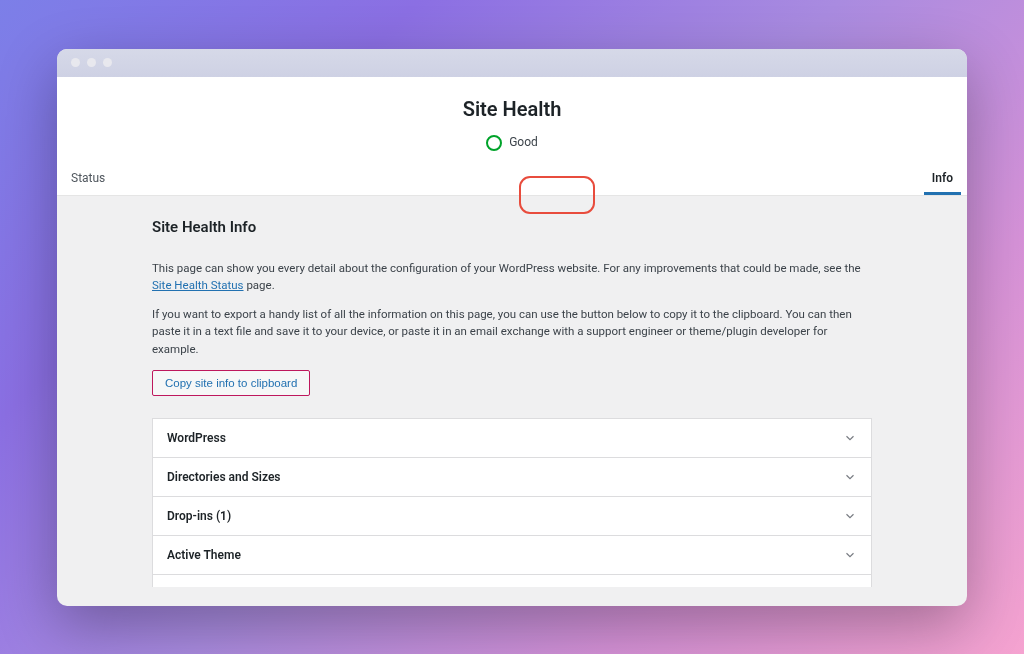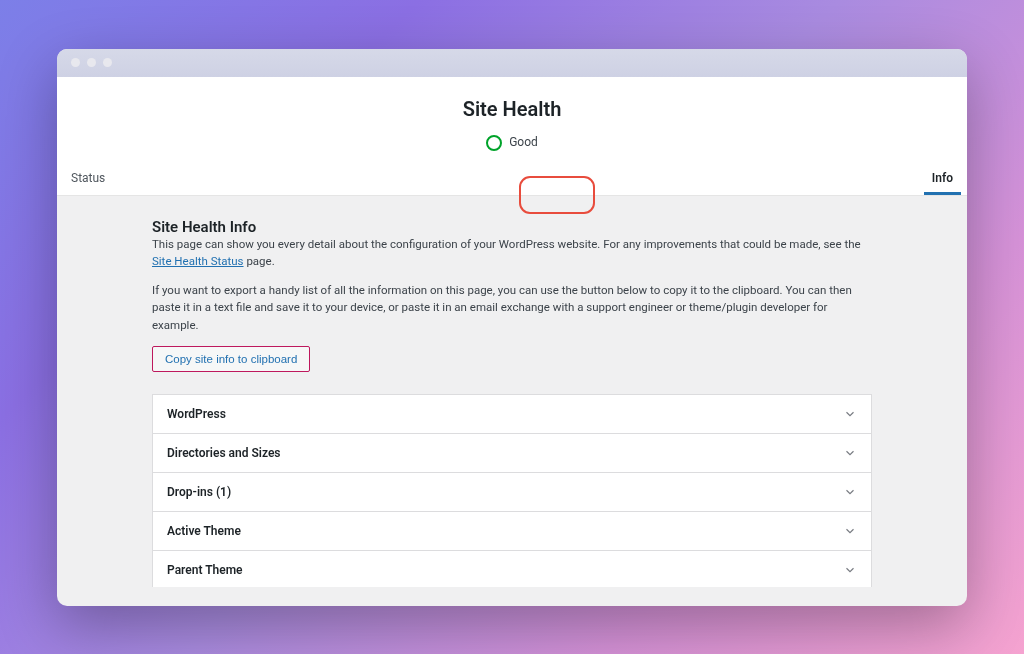--- a/index.html
+++ b/index.html
@@ -47,21 +47,21 @@
 .tab.active::after {
   content: ''; position: absolute; bottom: 0; left: 6px; right: 6px;
   height: 3px; background: #2271b1;
 }
 .highlight {
   position: absolute; border: 2px solid #e84c3d; border-radius: 11px;
   width: 76px; height: 38px; top: 127px; left: 50%; margin-left: 7px;
   pointer-events: none;
 }
 .content { padding: 22px 95px 0; height: calc(100% - 166px); overflow: hidden; }
-.section-title { font-size: 15px; font-weight: 600; color: #1d2327; margin-bottom: 0; }
+.section-title { font-size: 15px; font-weight: 600; color: #1d2327; margin-bottom: 24px; }
 .desc { font-size: 11.5px; color: #3c434a; line-height: 1.5; margin-bottom: 12px; }
 .desc a { color: #2271b1; text-decoration: underline; }
 .copy-btn {
   display: inline-block; border: 1px solid #be185d; color: #2271b1;
   background: #f6f7f7; font-size: 11.5px; padding: 6px 12px; cursor: pointer;
   margin-bottom: 22px; border-radius: 2px;
 }
 .accordion { border: 1px solid #dcdcde; background: #fff; }
 .acc-item {
   display: flex; align-items: center; justify-content: space-between;

